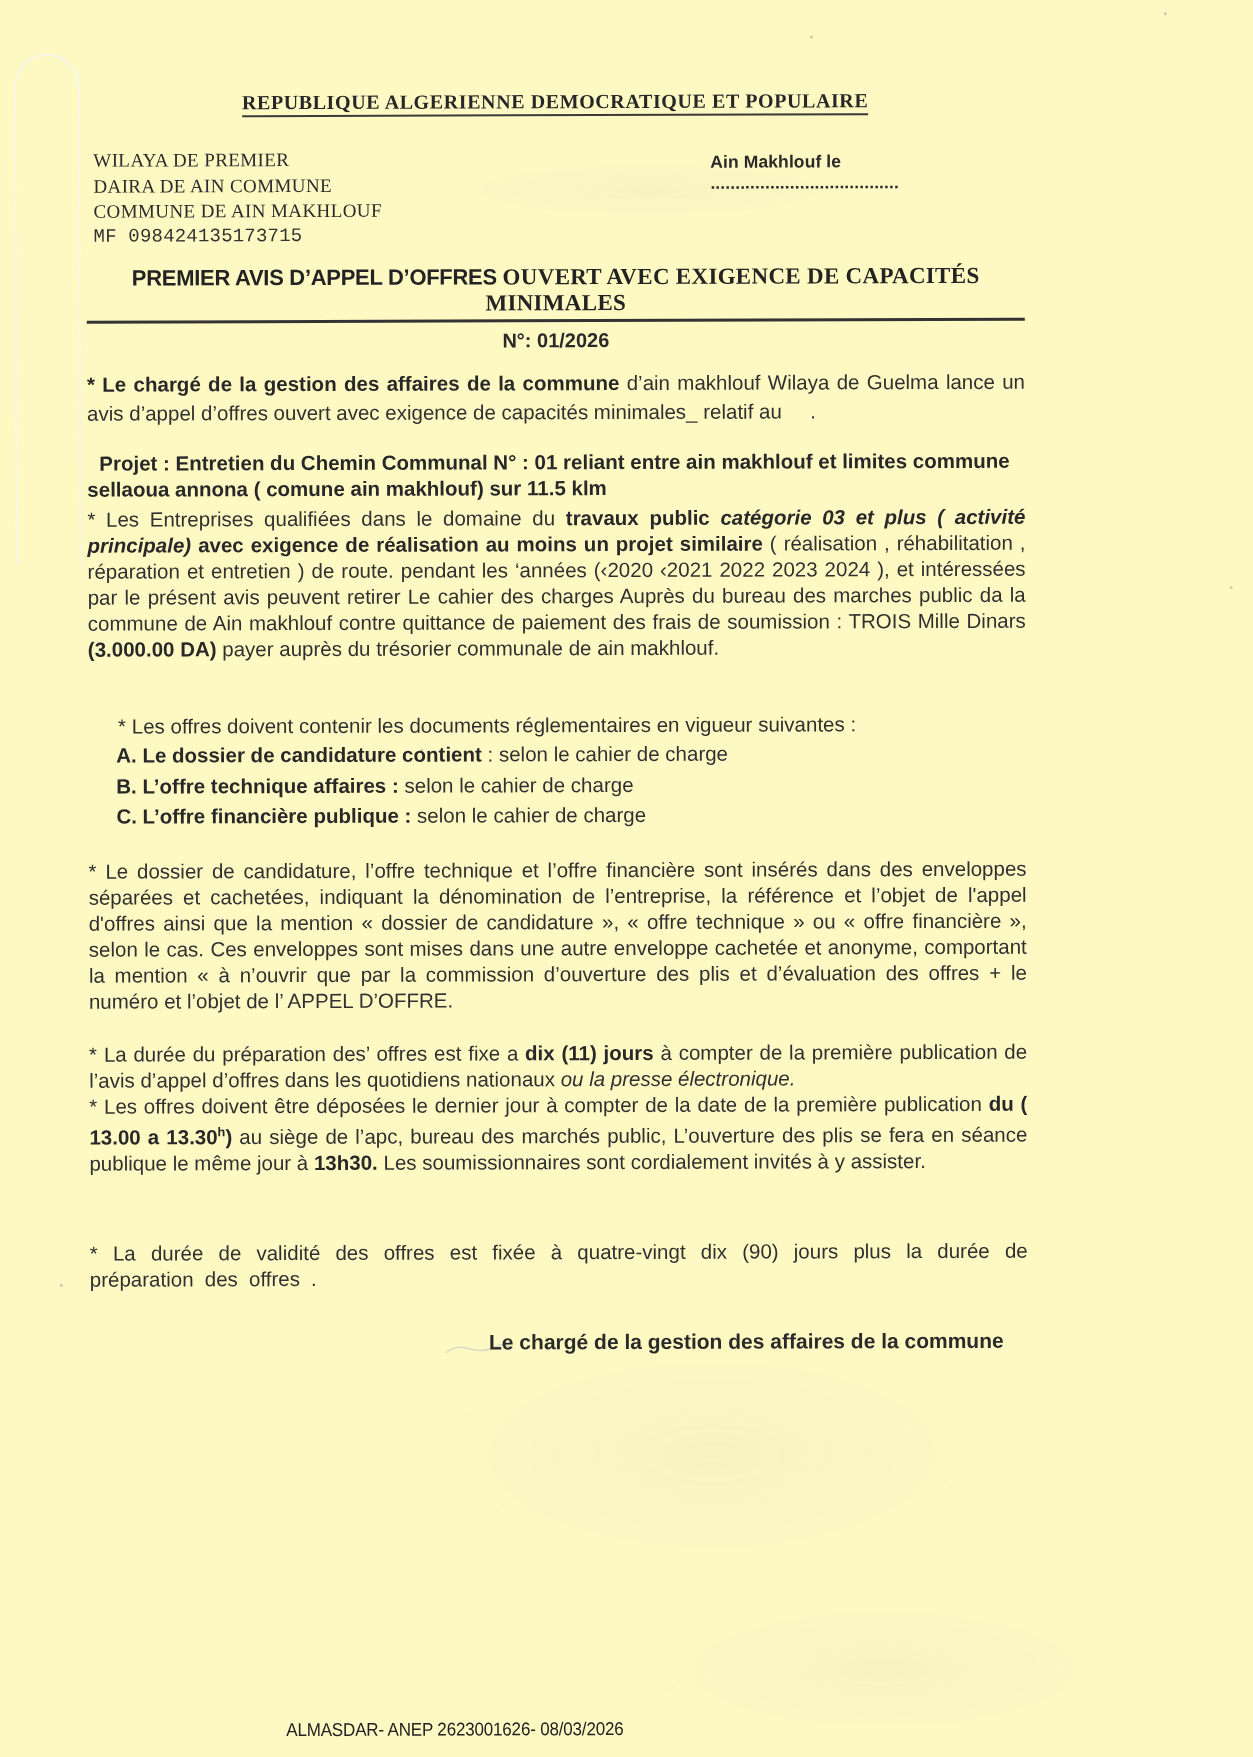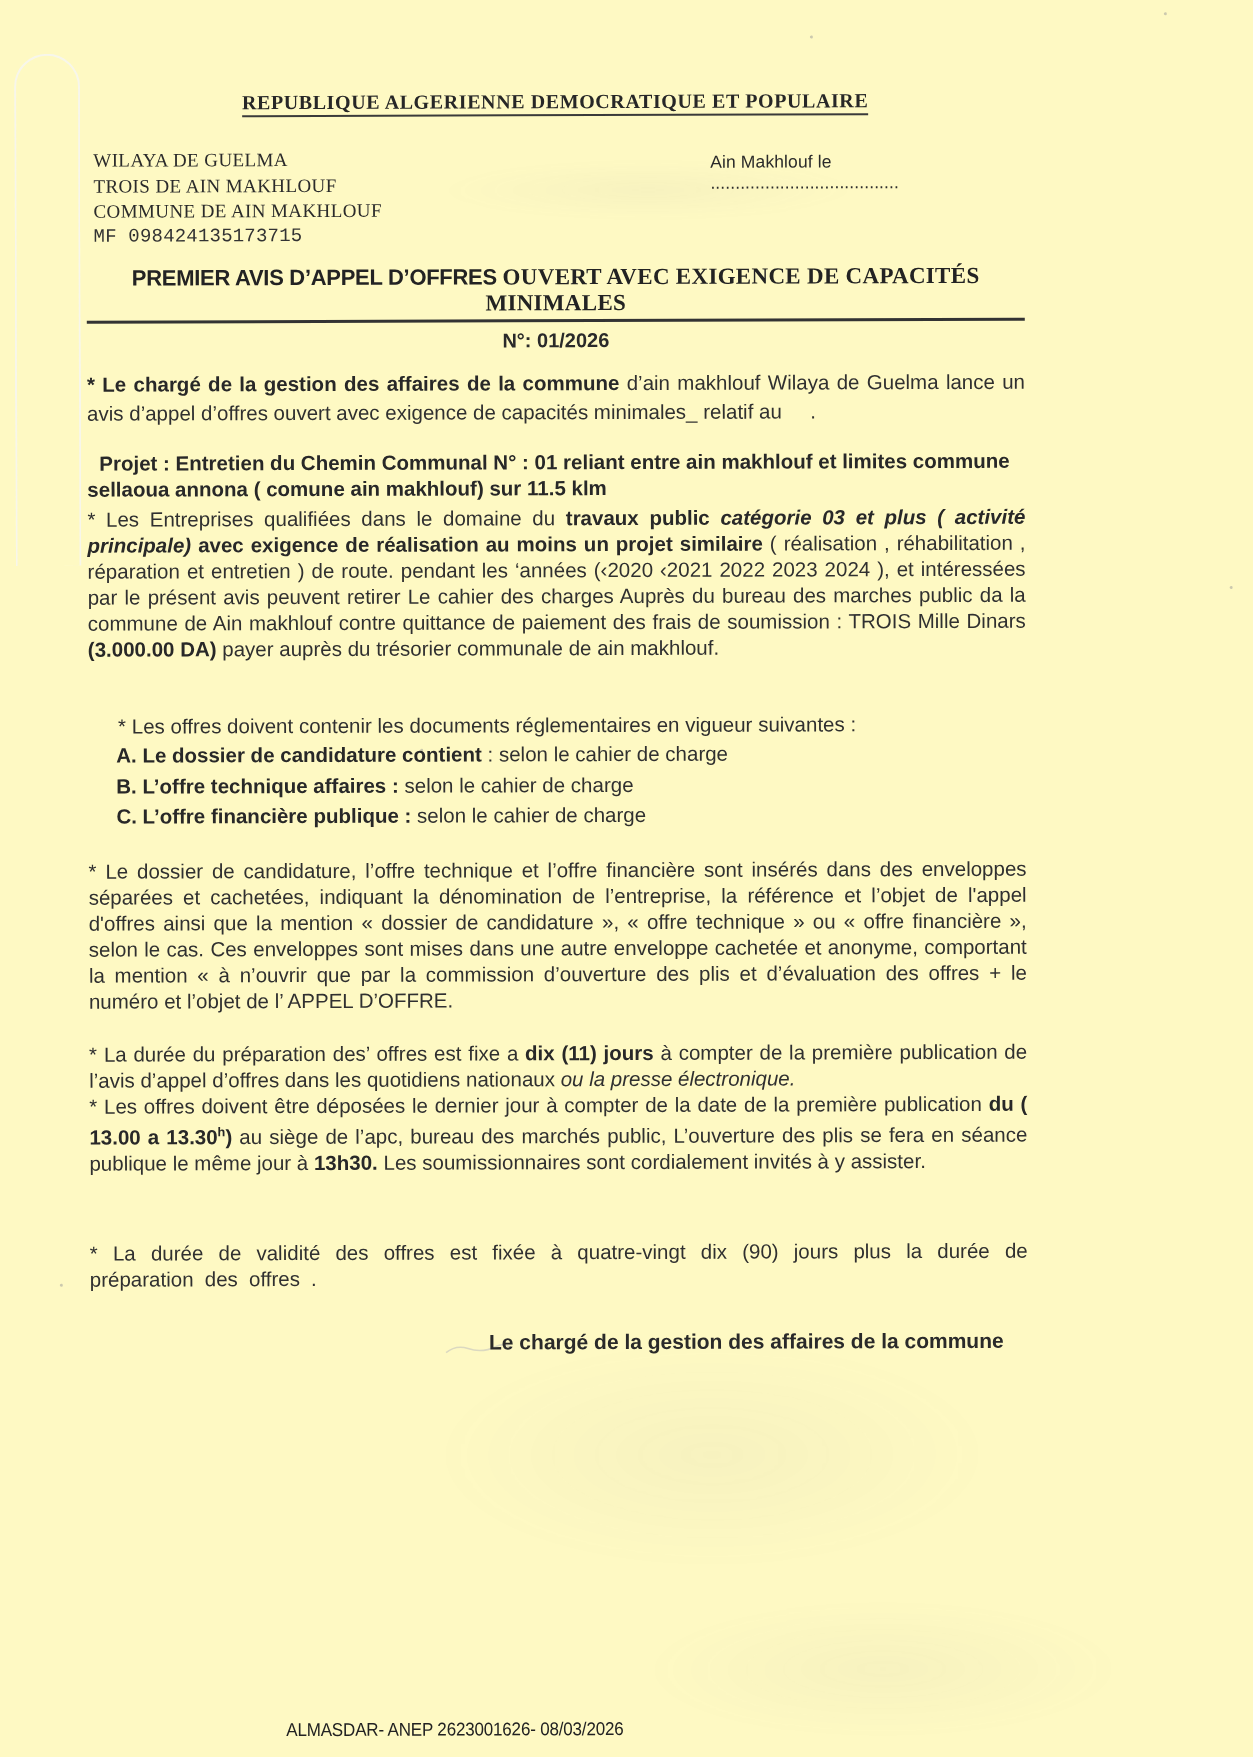--- a/index.html
+++ b/index.html
@@ -42,21 +42,21 @@
   }
   .republic .u{border-bottom:2px solid #3a3a3a;padding-bottom:2px;}
   .sender{
     top:146px;left:95px;width:420px;
     font-family:"Liberation Serif", serif;
     font-size:19px;line-height:25.5px;color:#2b2b2b;letter-spacing:.4px;
   }
   .sender .mf{font-family:Liberation Mono, monospace;letter-spacing:.2px;color:#333;}
   .dateline{
     top:152px;left:712px;width:300px;
-    font-size:17.5px;font-weight:400;color:#2a2a2a;letter-spacing:.1px;
+    font-size:17.5px;font-weight:700;color:#2a2a2a;letter-spacing:.1px;
   }
   .notice-title{
     top:264px;text-align:center;font-size:22px;font-weight:700;color:#232323;
   }
   .notice-title .wrap{display:inline-block;border-bottom:3px solid #333;padding-bottom:3px;}
   .notice-title .t1{font-family:"Liberation Sans", sans-serif;letter-spacing:-0.3px;}
   .notice-title .t2{font-family:"Liberation Serif", serif;font-size:23px;letter-spacing:.3px;}
   .notice-number{
     top:329px;text-align:center;font-size:20px;font-weight:700;color:#2a2a2a;
   }
@@ -108,22 +108,22 @@
     <div class="abs speck" style="left:1166px;top:14px;"></div>
     <div class="abs speck" style="left:58px;top:1282px;"></div>
     <div class="abs speck" style="left:1230px;top:588px;"></div>
     <div class="abs speck" style="left:420px;top:748px;"></div>
 
     <div class="abs col republic">
       <span class="u">REPUBLIQUE ALGERIENNE DEMOCRATIQUE ET POPULAIRE</span>
     </div>
 
     <div class="abs sender">
-      <div>WILAYA DE GUELMA</div>
-      <div>TROIS DE AIN MAKHLOUF</div>
+      <div>WILAYA DE PREMIER</div>
+      <div>DAIRA DE AIN COMMUNE</div>
       <div>COMMUNE DE AIN MAKHLOUF</div>
       <div class="mf">MF 098424135173715</div>
     </div>
 
     <div class="abs dateline">Ain Makhlouf le ......................................</div>
 
     <div class="abs col notice-title">
       <span class="wrap"><span class="t1">PREMIER AVIS D’APPEL  D’OFFRES </span><span class="t2"> OUVERT AVEC EXIGENCE DE CAPACITÉS MINIMALES</span></span>
     </div>
 

